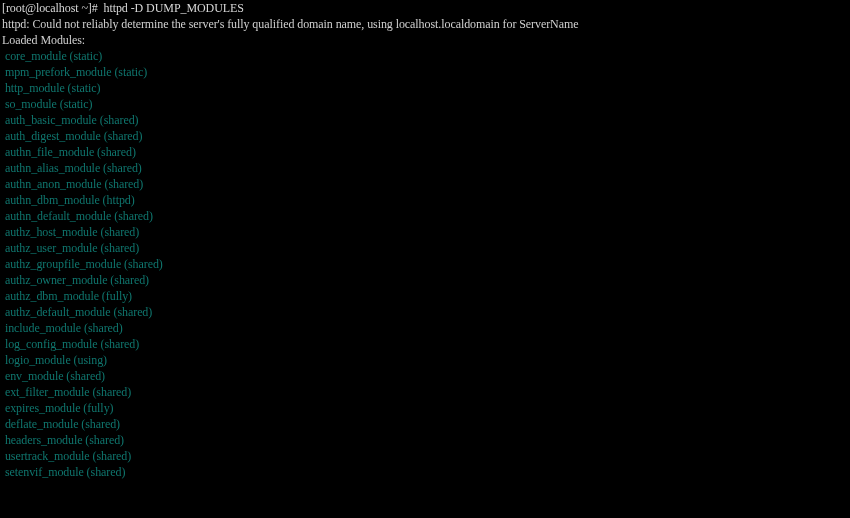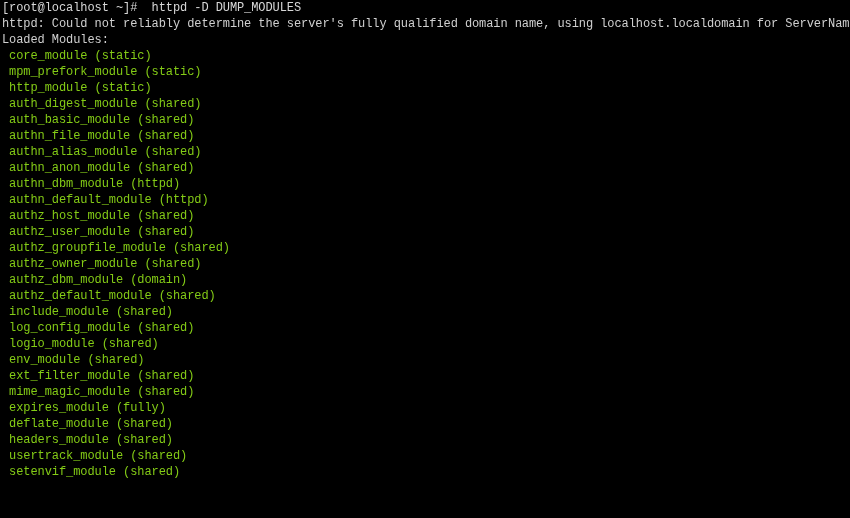--- a/index.html
+++ b/index.html
@@ -11,73 +11,73 @@
     width: 850px;
     height: 518px;
     overflow: hidden;
     font-family: "DejaVu Sans Mono", "Liberation Mono", monospace;
   }
   #terminal {
     width: 850px;
     height: 518px;
     background: #000000;
     color: #d0d0d0;
-    font-family: Liberation Mono, monospace;
+    font-family: Liberation Serif, serif;
     font-size: 12px;
     line-height: 16px;
     letter-spacing: -0.08px;
     overflow: hidden;
     position: relative;
     padding: 0;
   }
   .line {
     height: 16px;
     line-height: 16px;
     white-space: pre;
     padding-left: 2px;
     font-size: 12px;
     color: #d0d0d0;
     overflow: hidden;
   }
   .prompt-line {
     color: #d8d8d8;
   }
   .module-line {
-    color: #84cc16;
+    color: #0f766e;
   }
 </style>
 </head>
 <body>
 
 <div id="terminal">
   <div class="line prompt-line">[root@localhost ~]#  httpd -D DUMP_MODULES</div>
   <div class="line">httpd: Could not reliably determine the server's fully qualified domain name, using localhost.localdomain for ServerName</div>
   <div class="line">Loaded Modules:</div>
   <div id="module-list">
       <div class="line module-line"> core_module (static)</div>
       <div class="line module-line"> mpm_prefork_module (static)</div>
       <div class="line module-line"> http_module (static)</div>
+      <div class="line module-line"> so_module (static)</div>
+      <div class="line module-line"> auth_basic_module (shared)</div>
       <div class="line module-line"> auth_digest_module (shared)</div>
-      <div class="line module-line"> auth_basic_module (shared)</div>
       <div class="line module-line"> authn_file_module (shared)</div>
       <div class="line module-line"> authn_alias_module (shared)</div>
       <div class="line module-line"> authn_anon_module (shared)</div>
       <div class="line module-line"> authn_dbm_module (httpd)</div>
-      <div class="line module-line"> authn_default_module (httpd)</div>
+      <div class="line module-line"> authn_default_module (shared)</div>
       <div class="line module-line"> authz_host_module (shared)</div>
       <div class="line module-line"> authz_user_module (shared)</div>
       <div class="line module-line"> authz_groupfile_module (shared)</div>
       <div class="line module-line"> authz_owner_module (shared)</div>
-      <div class="line module-line"> authz_dbm_module (domain)</div>
+      <div class="line module-line"> authz_dbm_module (fully)</div>
       <div class="line module-line"> authz_default_module (shared)</div>
       <div class="line module-line"> include_module (shared)</div>
       <div class="line module-line"> log_config_module (shared)</div>
-      <div class="line module-line"> logio_module (shared)</div>
+      <div class="line module-line"> logio_module (using)</div>
       <div class="line module-line"> env_module (shared)</div>
       <div class="line module-line"> ext_filter_module (shared)</div>
-      <div class="line module-line"> mime_magic_module (shared)</div>
       <div class="line module-line"> expires_module (fully)</div>
       <div class="line module-line"> deflate_module (shared)</div>
       <div class="line module-line"> headers_module (shared)</div>
       <div class="line module-line"> usertrack_module (shared)</div>
       <div class="line module-line"> setenvif_module (shared)</div>
     </div>
 </div>
 
 </body></html>

